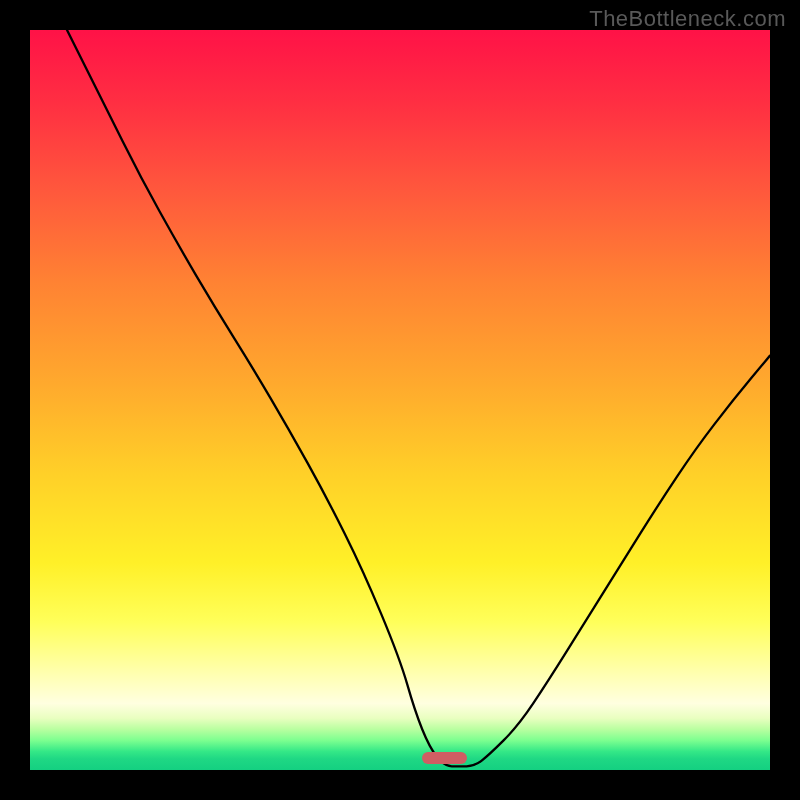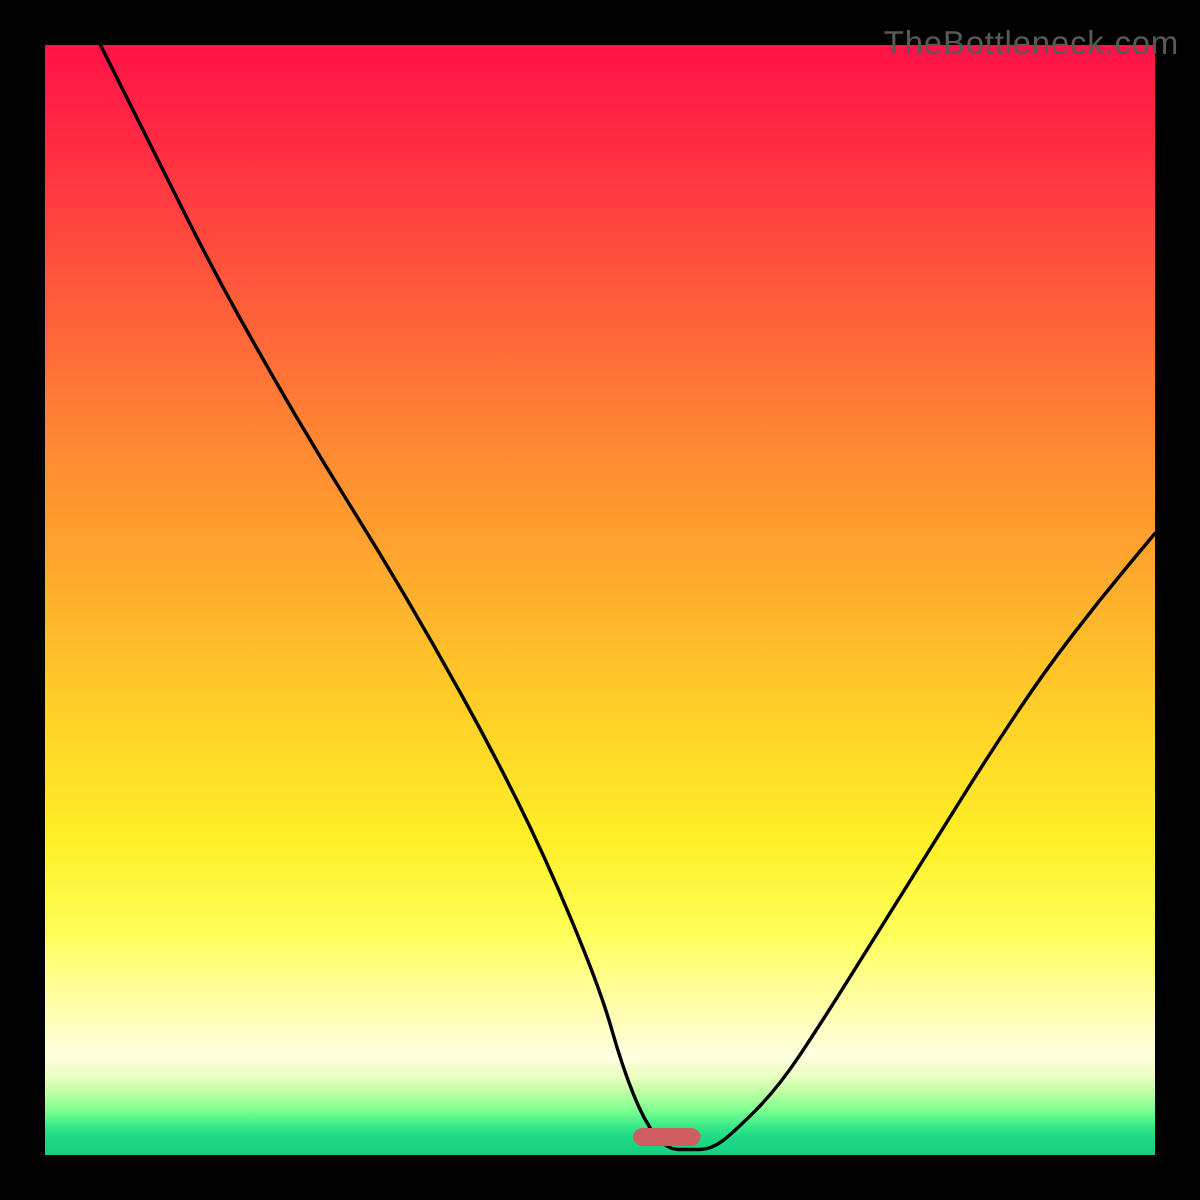--- a/index.html
+++ b/index.html
@@ -12,21 +12,21 @@
     font-family: Arial, Helvetica, sans-serif;
   }
   .frame {
     position: relative;
     width: 800px;
     height: 800px;
     background: #000;
   }
   .watermark {
     position: absolute;
-    top: 16px;
+    top: 6px;
     right: 14px;
     color: #595959;
     font-size: 22px;
     font-weight: 500;
     letter-spacing: 0.5px;
     z-index: 10;
   }
   .plot-area {
     position: absolute;
     left: 30px;

